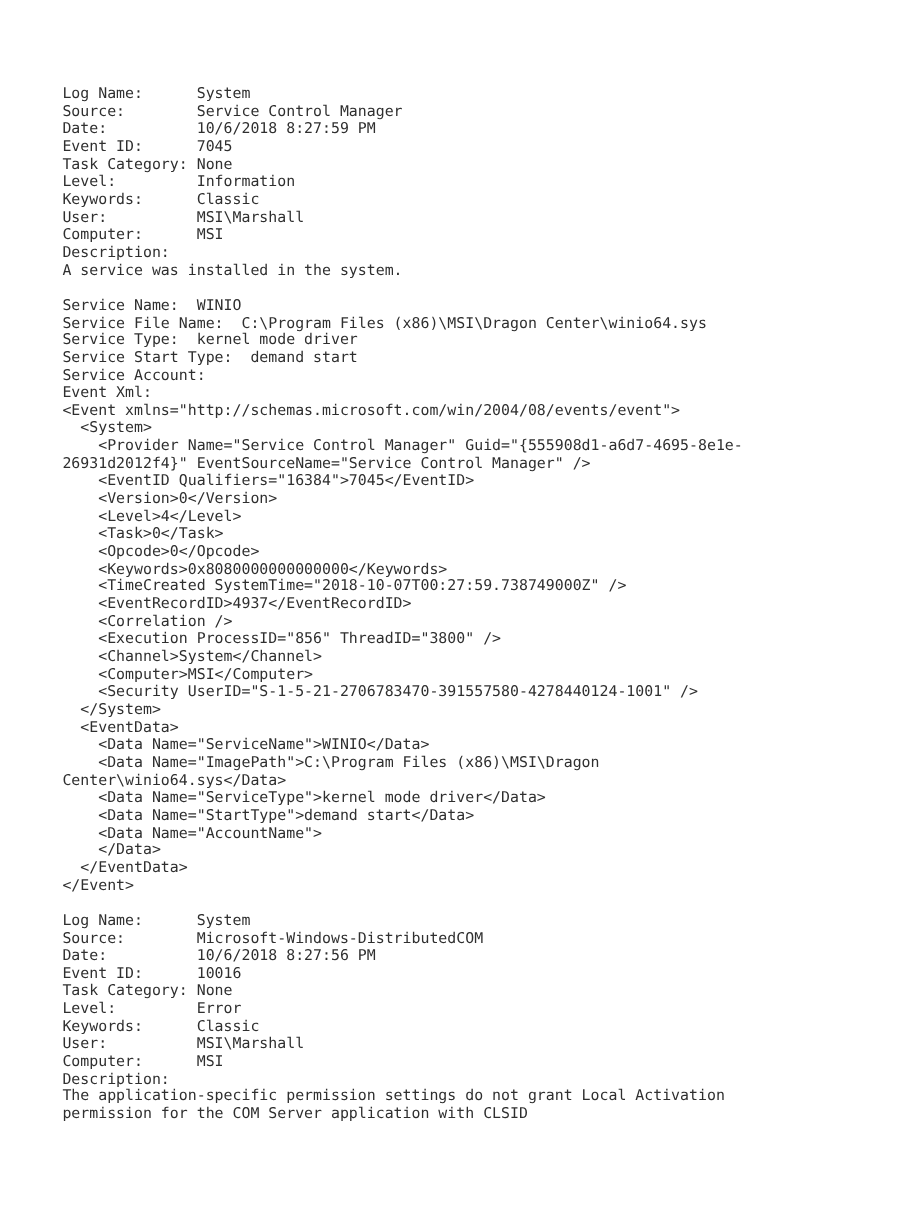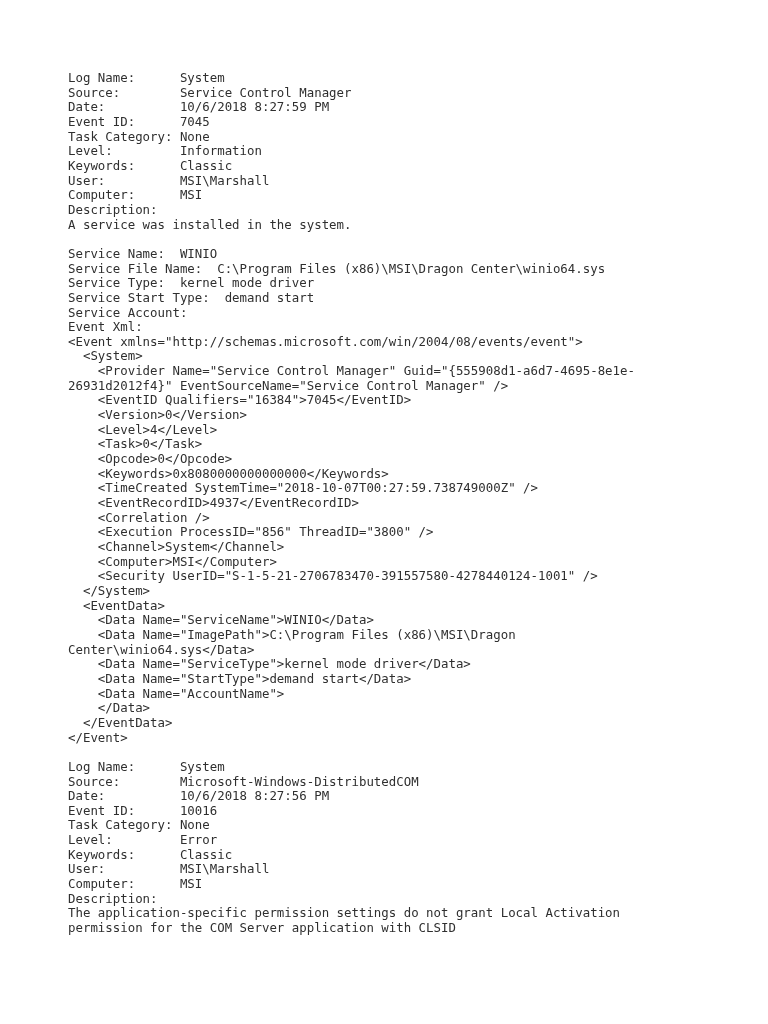--- a/index.html
+++ b/index.html
@@ -13,21 +13,21 @@
   }
   .page{
     position:relative;
     width:768px;
     height:1024px;
     background:var(--page-bg);
     overflow:hidden;
   }
   .log-text{
     position:absolute;
-    left:68px;
+    left:52px;
     top:71px;
     margin:0;
     font-family:"DejaVu Sans Mono", monospace;
     font-size:12.4px;
     line-height:14.65px;
     color:var(--text-color);
     white-space:pre;
     letter-spacing:0;
   }
 </style>

